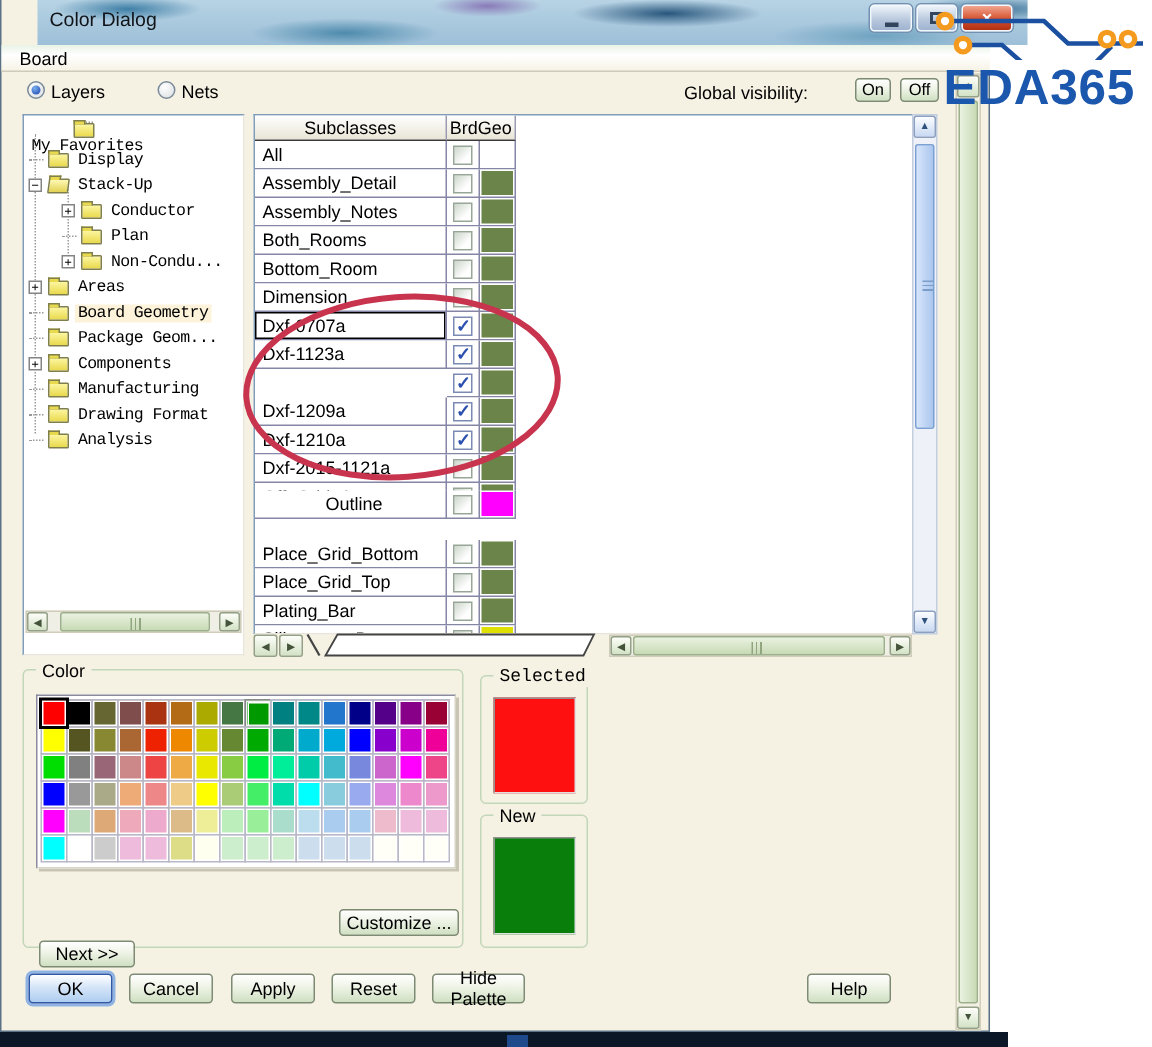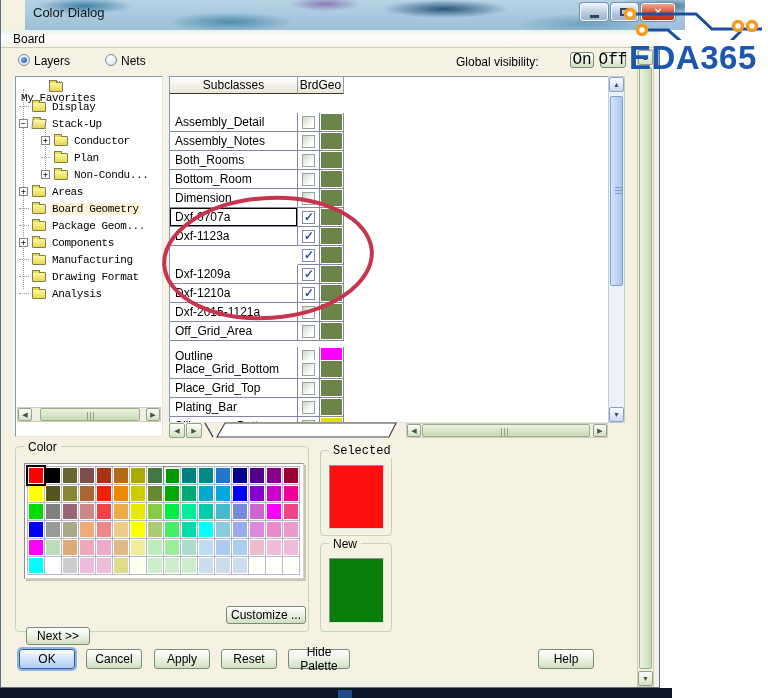--- a/index.html
+++ b/index.html
@@ -36,21 +36,21 @@
 
   
   .radio { position:absolute; width:12px; height:12px; border-radius:50%; border:1px solid #7a8a98;
     background:radial-gradient(circle at 35% 30%, #ffffff, #d9dde1); }
   .radio.checked::after { content:''; position:absolute; left:2px; top:2px; width:6px; height:6px; border-radius:50%;
     background:radial-gradient(circle at 35% 30%, #7ab0f0, #1840a8); }
   .lbl { position:absolute; font-size:12px; color:#000; white-space:nowrap; }
 
   .xpbtn { border:1px solid #7d8a74; border-radius:3px; font-size:12px; color:#000; text-align:center;
     background:linear-gradient(180deg,#ffffff,#eef3e6 45%,#cfe0c2); display:flex; align-items:center; justify-content:center; }
-  .btn-small { position:absolute; height:16px; font-size:16px;font-family:Liberation Mono, monospace; }
+  .btn-small { position:absolute; height:16px; font-size:11px; }
 
   
   .sunken { position:absolute; background:#ffffff; border:1px solid; border-color:#7f9db9 #e9e5d9 #e9e5d9 #7f9db9; }
 
   
   .tree-item { position:absolute; height:17px; display:flex; align-items:center; }
   .tree-label { font-family:"Liberation Mono", monospace; font-size:11px; letter-spacing:-0.4px; white-space:nowrap; color:#000; padding:0 2px; }
   .tree-label.hl { background:#fdf3da; }
   .folder { position:relative; width:14px; height:10px; background:linear-gradient(#fcf6a0,#e9d94c); border:1px solid #7f7f4e; border-radius:1px; flex:0 0 auto; margin-right:4px; }
   .folder::before { content:''; position:absolute; top:-3px; left:-1px; width:6px; height:2px; background:#e9d94c; border:1px solid #7f7f4e; border-bottom:none; }
@@ -212,20 +212,29 @@
           <div class="grip-h" style="left:46px;"></div>
         </div>
       <div class="sb-btn green" style="right:0; top:0; width:14px; height:13px;">▶</div>
     </div>
   </div>
 
   <div class="sunken" style="left:168px; top:76px; width:440px; height:347px; overflow:hidden;">
     <div class="thead-cell" style="left:0; width:128px;">Subclasses</div>
     <div class="thead-cell" style="left:128px; width:46px;">BrdGeo</div>
     <div id="table-rows" style="position:absolute; left:0; top:17px; width:100%; height:328px; overflow:hidden;">
+        <div class="trow" style="top: 0px;">
+          <div class="tcell-name">All</div>
+          <div class="tcell-cb">
+            <div class="cb"></div>
+          </div>
+          <div class="tcell-sw">
+            <div class="chip"></div>
+          </div>
+        </div>
         <div class="trow" style="top: 19px;">
           <div class="tcell-name">Assembly_Detail</div>
           <div class="tcell-cb">
             <div class="cb"></div>
           </div>
           <div class="tcell-sw">
             <div class="chip" style="background: rgb(107, 132, 73);"></div>
           </div>
         </div>
         <div class="trow" style="top: 38px;">
@@ -319,21 +328,21 @@
         </div>
         <div class="trow" style="top: 228px;">
           <div class="tcell-name">Off_Grid_Area</div>
           <div class="tcell-cb">
             <div class="cb"></div>
           </div>
           <div class="tcell-sw">
             <div class="chip" style="background: rgb(107, 132, 73);"></div>
           </div>
         </div>
-        <div class="trow" style="top: 253px;">
+        <div class="trow" style="top: 233px; text-align: center;">
           <div class="tcell-name">Outline</div>
           <div class="tcell-cb">
             <div class="cb"></div>
           </div>
           <div class="tcell-sw">
             <div class="chip" style="background: rgb(255, 0, 255);"></div>
           </div>
         </div>
         <div class="trow" style="top: 266px;">
           <div class="tcell-name">Place_Grid_Bottom</div>

